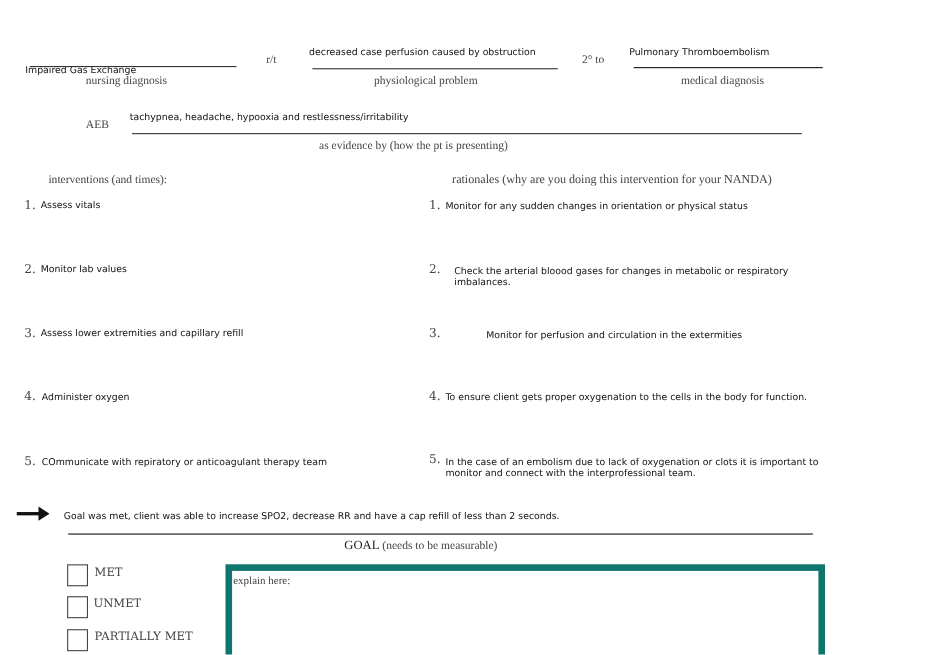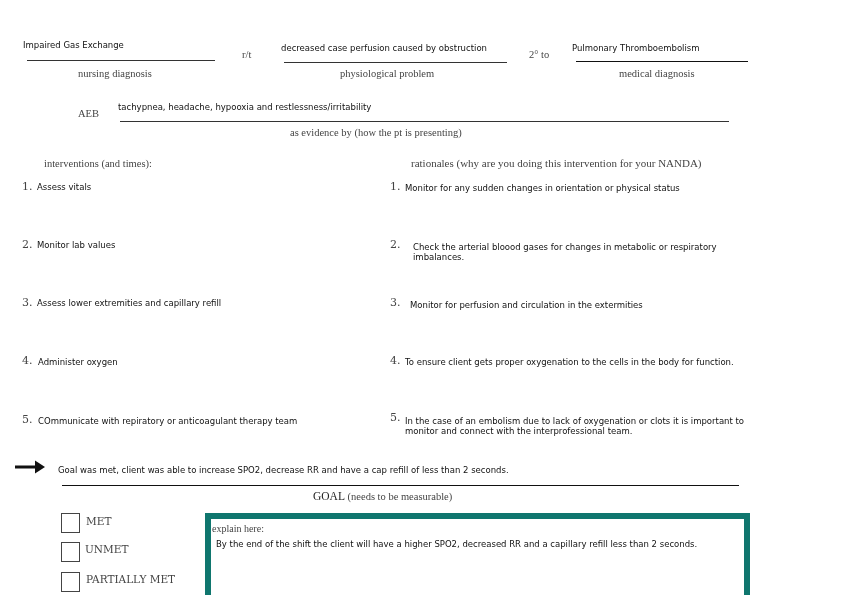--- a/index.html
+++ b/index.html
@@ -10,21 +10,21 @@
   .line { position:absolute; height:0; border-top:1px solid #333; }
   .num { font-family:"DejaVu Serif", serif; font-size:11px; color:#444; position:absolute; }
   .item { position:absolute; font-family:"DejaVu Sans", sans-serif; font-size:8.5px; color:#111; line-height:10px; }
   .cb { position:absolute; width:17px; height:18px; border:1px solid #444; background:#fff; }
   .cblabel { position:absolute; font-family:"DejaVu Serif", serif; font-size:10.5px; color:#444; }
   .box { position:absolute; border:6px solid #0f766e; }
 </style>
 </head>
 <body>
 
-<div class="abs sans" style="left:23px;top:40px;">Impaired Gas Exchange</div>
+<div class="abs sans" style="left:23px;top:59px;">Impaired Gas Exchange</div>
 <div class="line" style="left:27px;top:60px;width:188px;"></div>
 <div class="abs serif" style="left:78px;top:68px;">nursing diagnosis</div>
 
 <div class="abs serif" style="left:242px;top:49px;">r/t</div>
 
 <div class="abs sans" style="left:281px;top:43px;">decreased case perfusion caused by obstruction</div>
 <div class="line" style="left:284px;top:62px;width:223px;"></div>
 <div class="abs serif" style="left:340px;top:68px;">physiological problem</div>
 
 <div class="abs serif" style="left:529px;top:49px;">2° to</div>
@@ -59,21 +59,21 @@
 </div>
 
 <div>
   <span class="num" style="left:390px;top:180px;">1.</span>
   <span class="item" style="left:405px;top:183px;">Monitor for any sudden changes in orientation or physical status</span>
 
   <span class="num" style="left:390px;top:238px;">2.</span>
   <span class="item" style="left:389px;top:242px;width:340px;margin-left:24px;">Check the arterial bloood gases for changes in metabolic or respiratory imbalances.</span>
 
   <span class="num" style="left:390px;top:296px;">3.</span>
-  <span class="item" style="left:382px;top:300px;padding-left:28px;">Monitor for perfusion and circulation in the extermities</span>
+  <span class="item" style="left:414px;top:300px;padding-left:28px;">Monitor for perfusion and circulation in the extermities</span>
 
   <span class="num" style="left:390px;top:354px;">4.</span>
   <span class="item" style="left:405px;top:357px;">To ensure client gets proper oxygenation to the cells in the body for function.</span>
 
   <span class="num" style="left:390px;top:411px;">5.</span>
   <span class="item" style="left:405px;top:416px;width:370px;">In the case of an embolism due to lack of oxygenation or clots it is important to monitor and connect with the interprofessional team.</span>
 </div>
 
 <div class="abs" style="left:15px;top:460px;width:30px;height:14px;">
   <svg width="30" height="14" viewBox="0 0 30 14">
@@ -92,14 +92,13 @@
 <div class="cblabel" style="left:86px;top:515px;">MET</div>
 
 <div class="cb" style="left:61px;top:542px;"></div>
 <div class="cblabel" style="left:85px;top:543px;">UNMET</div>
 
 <div class="cb" style="left:61px;top:572px;"></div>
 <div class="cblabel" style="left:86px;top:573px;">PARTIALLY MET</div>
 
 <div class="box" style="left:205px;top:513px;width:533px;height:78px;">
   <div class="abs serif" style="left:1px;top:4px;font-size:10px;">explain here:</div>
-  <div class="abs sans" style="left:5px;top:20px;">By the end of the shift the client will have a higher SPO2, decreased RR and a capillary refill less than 2 seconds.</div>
 </div>
 
 </body></html>

